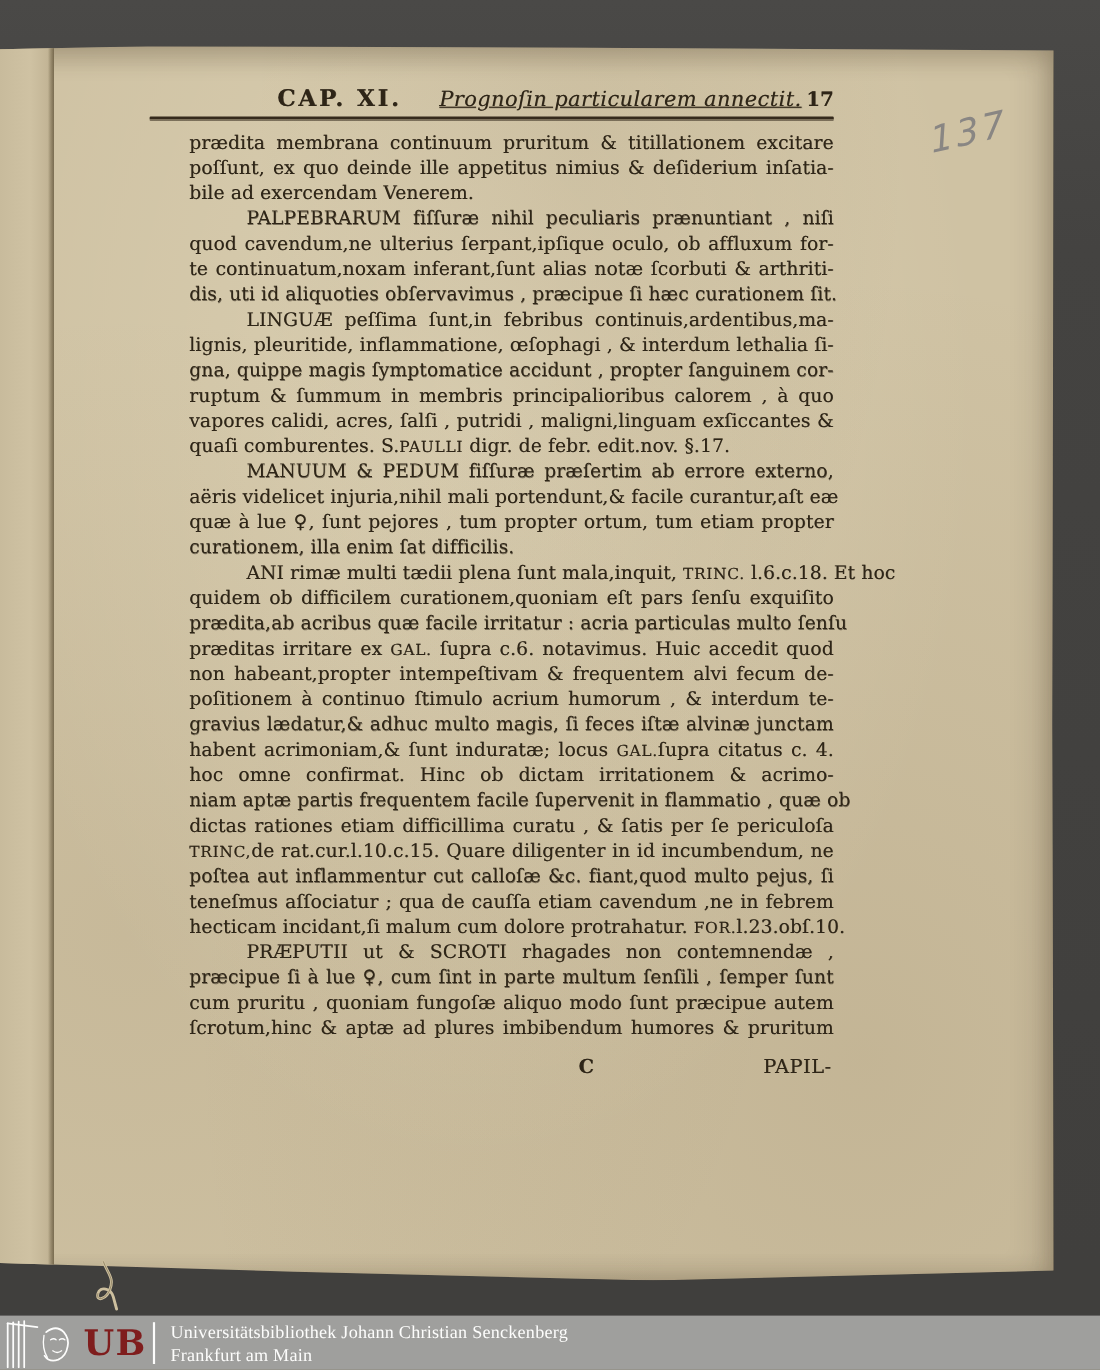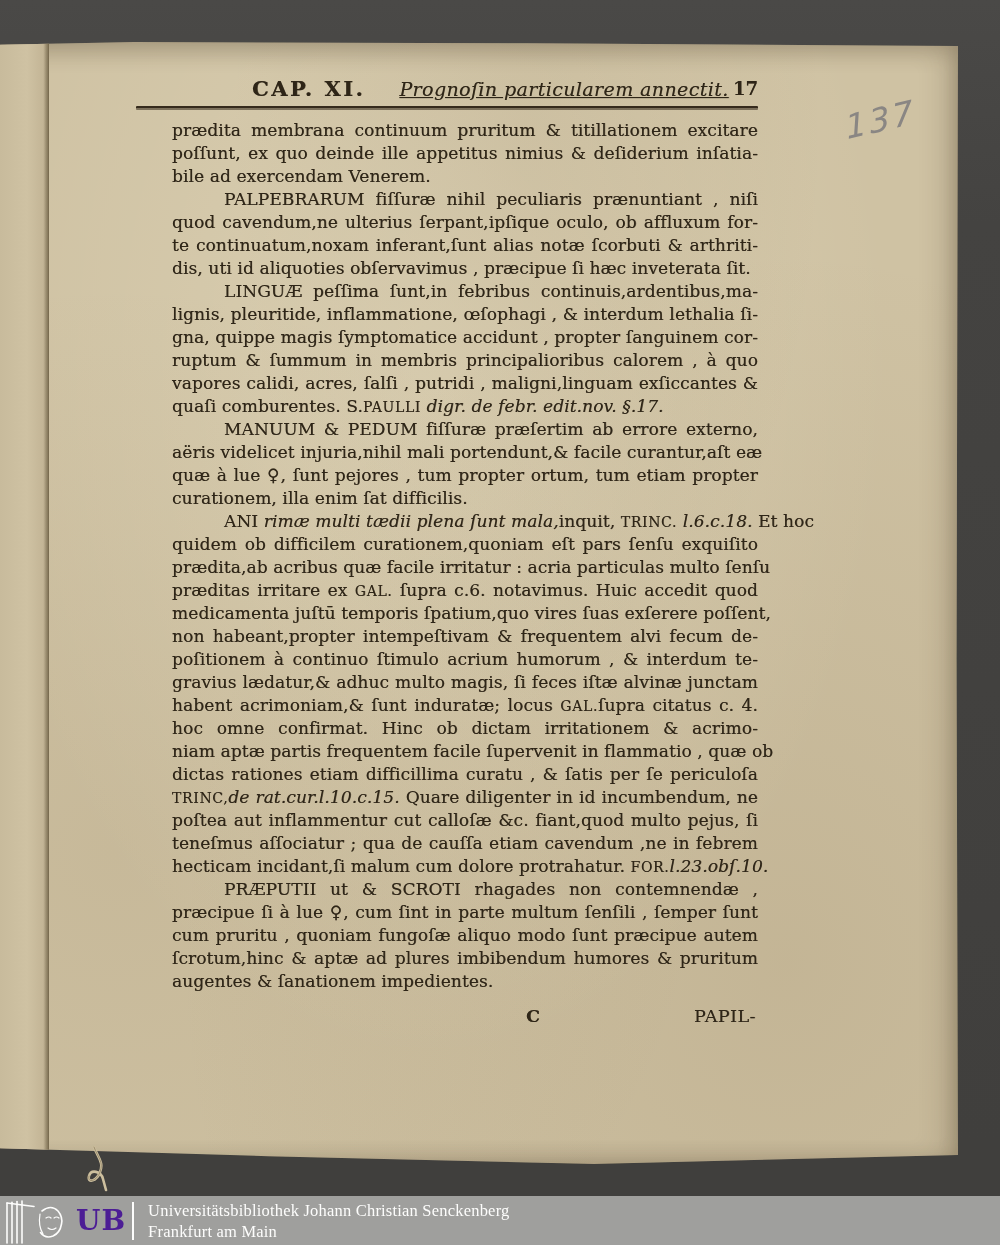--- a/index.html
+++ b/index.html
@@ -44,21 +44,21 @@
 
   
   .text-col {
     position: absolute;
     left: 136px; top: 34px;
     width: 622px;
     color: var(--ink, #2e2517);
   }
   .running-head {
     display: flex;
-    align-items: center;
+    align-items: flex-end;
     padding-left: 116px;
     font-size: 21px;
   }
   .chapter {
     font-weight: bold;
     letter-spacing: 2.5px;
     text-shadow: 0.4px 0.4px 0.5px rgba(46,37,23,0.6);
     white-space: nowrap;
   }
   .head-title {
@@ -91,21 +91,21 @@
     height: 23px;
     white-space: nowrap;
     text-align: justify;
     text-align-last: justify;
     text-shadow: 0.35px 0.35px 0.45px rgba(46,37,23,0.55);
     letter-spacing: 0.1px;
     margin-left: 36px;
   }
   .line.end { text-align-last: left; }
   .line.indent { padding-left: 52px; }
-  .seg-i { font-style: italic; }
+  .seg-i { }
   .seg-sc { font-size: 0.82em; letter-spacing: 0.7px; }
 
   .sig-row {
     position: relative;
     margin-top: 13px;
     height: 23px;
     font-size: 17.5px;
     text-shadow: 0.35px 0.35px 0.45px rgba(46,37,23,0.55);
   }
   .sig-c { position: absolute; left: 390px; font-weight: bold; }
@@ -139,22 +139,22 @@
   .logo-box {
     display: flex;
     align-items: center;
     height: 100%;
     padding-left: 4px;
     flex: 0 0 auto;
   }
   .logo-ub {
     font-family: "DejaVu Serif", serif;
     font-weight: bold;
-    font-size: 28px;
-    color: #4c1d95;
+    font-size: 32px;
+    color: #7f1d1d;
     letter-spacing: 1px;
     margin: 0 6px 0 2px;
     line-height: 1;
   }
   .logo-divider {
     width: 2px; height: 38px;
     background: #fdfdfc;
     margin-right: 14px;
   }
   .banner-text {
@@ -181,52 +181,50 @@
     </div>
     <div class="head-rule"></div>
 
     <div class="body-lines">
         <div class="line"><span>prædita membrana continuum pruritum &amp; titillationem excitare</span></div>
         <div class="line"><span>poſſunt, ex quo deinde ille appetitus nimius &amp; deſiderium inſatia-</span></div>
         <div class="line end"><span>bile ad exercendam Venerem.</span></div>
         <div class="line indent"><span>PALPEBRARUM fiſſuræ nihil peculiaris prænuntiant , niſi</span></div>
         <div class="line"><span>quod cavendum,ne ulterius ſerpant,ipſique oculo, ob affluxum for-</span></div>
         <div class="line"><span>te continuatum,noxam inferant,ſunt alias notæ ſcorbuti &amp; arthriti-</span></div>
-        <div class="line end"><span>dis, uti id aliquoties obſervavimus , præcipue ſi hæc inveterata ſit.</span></div>
+        <div class="line end"><span>dis, uti id aliquoties obſervavimus , præcipue ſi hæc curationem ſit.</span></div>
         <div class="line indent"><span>LINGUÆ peſſima ſunt,in febribus continuis,ardentibus,ma-</span></div>
         <div class="line"><span>lignis, pleuritide, inflammatione, œſophagi , &amp; interdum lethalia ſi-</span></div>
         <div class="line"><span>gna, quippe magis ſymptomatice accidunt , propter ſanguinem cor-</span></div>
         <div class="line"><span>ruptum &amp; ſummum in membris principalioribus calorem , à quo</span></div>
         <div class="line"><span>vapores calidi, acres, ſalſi , putridi , maligni,linguam exſiccantes &amp;</span></div>
         <div class="line end"><span>quaſi comburentes. S.</span><span class="seg-sc">PAULLI</span><span> </span><span class="seg-i">digr. de febr. edit.nov. §.17.</span></div>
         <div class="line indent"><span>MANUUM &amp; PEDUM fiſſuræ præſertim ab errore externo,</span></div>
         <div class="line"><span>aëris videlicet injuria,nihil mali portendunt,&amp; facile curantur,aſt eæ</span></div>
         <div class="line"><span>quæ à lue ♀, ſunt pejores , tum propter ortum, tum etiam propter</span></div>
         <div class="line end"><span>curationem, illa enim ſat difficilis.</span></div>
         <div class="line indent"><span>ANI </span><span class="seg-i">rimæ multi tædii plena ſunt mala,</span><span>inquit, </span><span class="seg-sc">TRINC.</span><span> </span><span class="seg-i">l.6.c.18.</span><span> Et hoc</span></div>
         <div class="line"><span>quidem ob difficilem curationem,quoniam eſt pars ſenſu exquiſito</span></div>
         <div class="line"><span>prædita,ab acribus quæ facile irritatur : acria particulas multo ſenſu</span></div>
         <div class="line"><span>præditas irritare ex </span><span class="seg-sc">GAL.</span><span> ſupra c.6. notavimus. Huic accedit quod</span></div>
-        <div class="line"><span>medicamenta juſtū temporis ſpatium,quo vires ſuas exſerere poſſent,</span></div>
         <div class="line"><span>non habeant,propter intempeſtivam &amp; frequentem alvi fecum de-</span></div>
         <div class="line"><span>poſitionem à continuo ſtimulo acrium humorum , &amp; interdum te-</span></div>
         <div class="line"><span>gravius lædatur,&amp; adhuc multo magis, ſi feces iſtæ alvinæ junctam</span></div>
         <div class="line"><span>habent acrimoniam,&amp; ſunt induratæ; locus </span><span class="seg-sc">GAL.</span><span>ſupra citatus c. 4.</span></div>
         <div class="line"><span>hoc omne confirmat. Hinc ob dictam irritationem &amp; acrimo-</span></div>
         <div class="line"><span>niam aptæ partis frequentem facile ſupervenit in flammatio , quæ ob</span></div>
         <div class="line"><span>dictas rationes etiam difficillima curatu , &amp; ſatis per ſe periculoſa</span></div>
         <div class="line"><span class="seg-sc">TRINC,</span><span class="seg-i">de rat.cur.l.10.c.15.</span><span> Quare diligenter in id incumbendum, ne</span></div>
         <div class="line"><span>poſtea aut inflammentur cut calloſæ &amp;c. fiant,quod multo pejus, ſi</span></div>
         <div class="line"><span>teneſmus aſſociatur ; qua de cauſſa etiam cavendum ,ne in febrem</span></div>
         <div class="line end"><span>hecticam incidant,ſi malum cum dolore protrahatur. </span><span class="seg-sc">FOR.</span><span class="seg-i">l.23.obſ.10.</span></div>
         <div class="line indent"><span>PRÆPUTII ut &amp; SCROTI rhagades non contemnendæ ,</span></div>
         <div class="line"><span>præcipue ſi à lue ♀, cum ſint in parte multum ſenſili , ſemper ſunt</span></div>
         <div class="line"><span>cum pruritu , quoniam fungoſæ aliquo modo ſunt præcipue autem</span></div>
         <div class="line"><span>ſcrotum,hinc &amp; aptæ ad plures imbibendum humores &amp; pruritum</span></div>
-        <div class="line end"><span>augentes &amp; ſanationem impedientes.</span></div>
       </div>
 
     <div class="sig-row">
       <span class="sig-c">C</span>
       <span class="catchword">PAPIL-</span>
     </div>
   </div>
 </div>
 
 <svg class="thread" width="36" height="52" viewBox="0 0 36 52">

